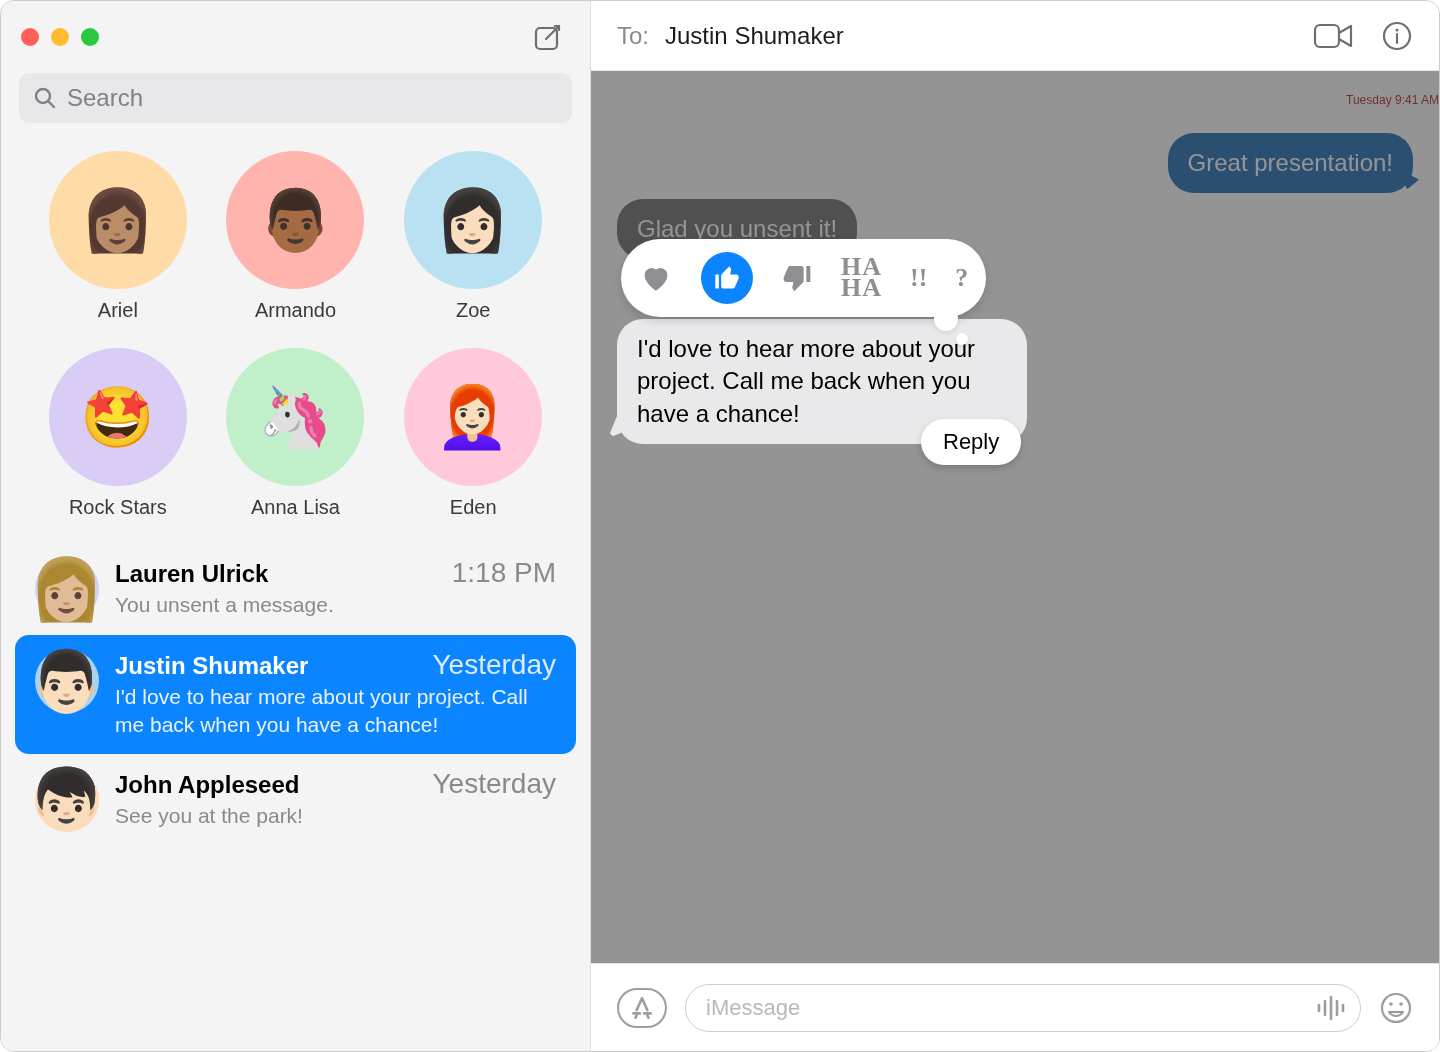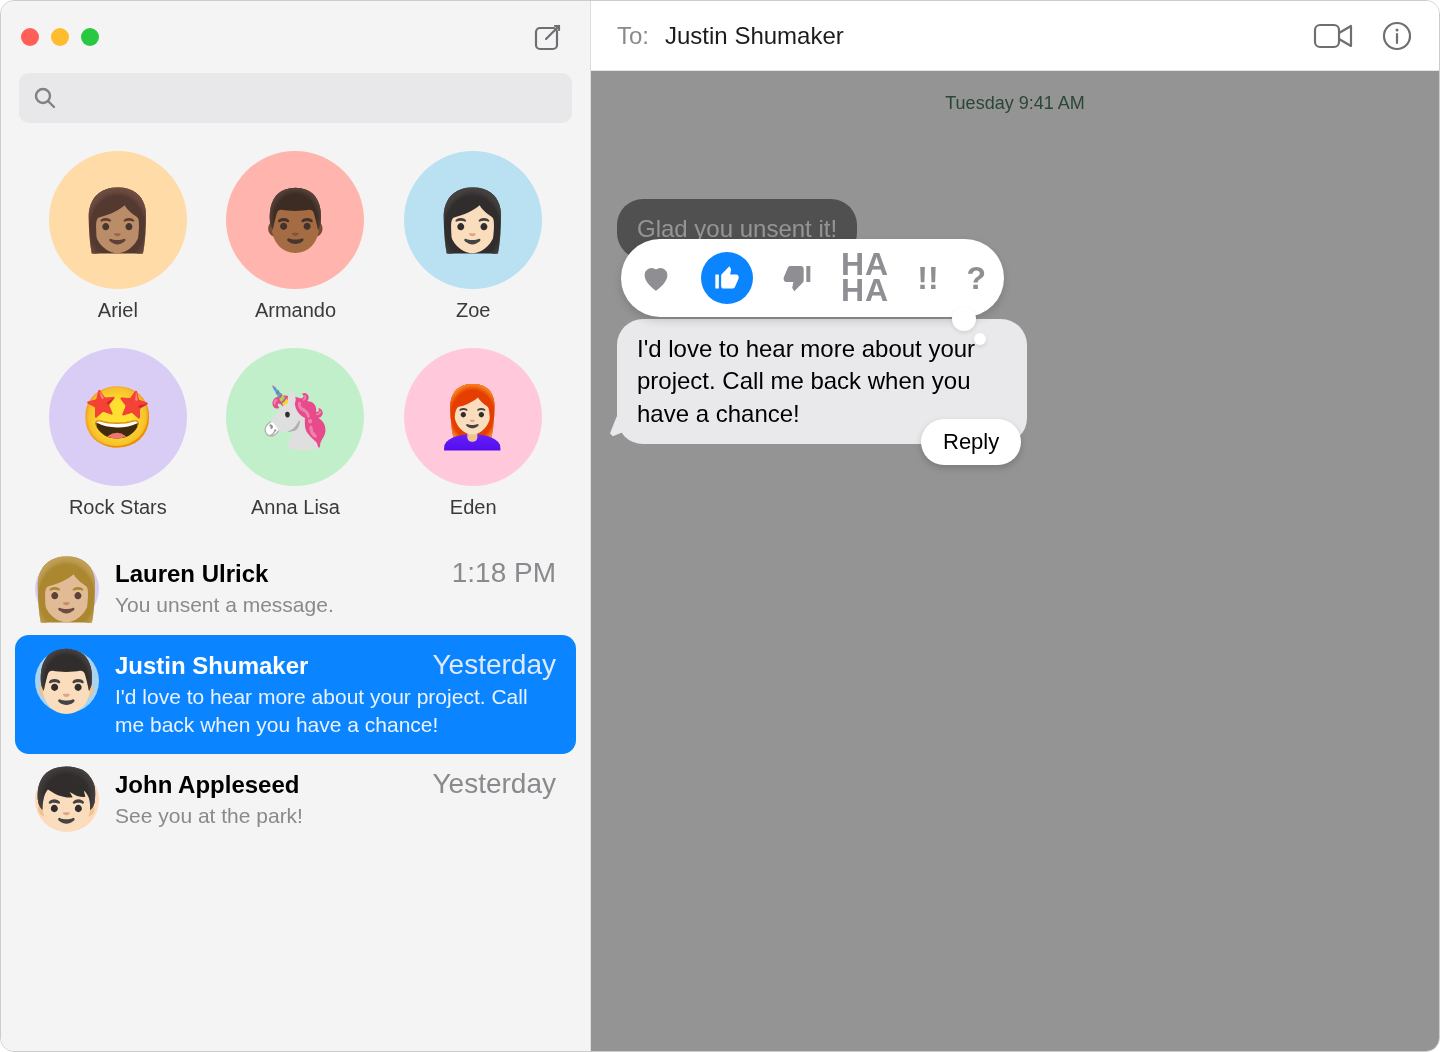--- a/index.html
+++ b/index.html
@@ -105,21 +105,21 @@
   .chat-body {
     flex: 1; position: relative; overflow:hidden;
     background: #fff;
   }
   .dim-overlay {
     position:absolute; inset:0;
     background: rgba(60,60,60,0.55);
   }
   .timestamp {
     position:absolute; top:22px; left:0; right:0;
-    text-align:center; color:#14532d; font-size:18px;
+    text-align:right; color:#b91c1c; font-size:12px;
   }
   .bubble {
     position:absolute; padding: 14px 20px;
     border-radius: 26px; font-size: 24px; line-height:1.35;
     max-width: 420px;
   }
   .bubble.sent {
     background:#1666b1; color:#fff;
     right:26px; top:62px;
   }
@@ -156,22 +156,22 @@
     position:absolute; right:28px; bottom:-14px;
     width:24px; height:24px; background:#fff; border-radius:50%;
     box-shadow: 0 2px 4px rgba(0,0,0,0.1);
   }
   .tapback-tailB {
     position:absolute; right:18px; bottom:-28px;
     width:12px; height:12px; background:#fff; border-radius:50%;
     box-shadow: 0 2px 4px rgba(0,0,0,0.1);
   }
   .tapback span {
-    font-size:32px; color:#8e8e93; cursor:pointer;
-    display:flex; align-items:center; justify-content:center;
+    font-size:26px; color:#8e8e93; cursor:pointer;
+    display:flex; align-items:center; justify-content:center;font-family:Liberation Serif, serif;
   }
   .tb-thumbsup {
     width:52px; height:52px; border-radius:50%;
     background:#0a84ff; color:#fff; font-size:28px;
   }
   .tb-haha { font-size:18px; font-weight:900; line-height:0.8; letter-spacing:1px; text-align:center; }
   .tb-excl { font-weight:900; font-size:34px; }
   .tb-q    { font-weight:900; font-size:34px; }
 
   .reply-chip {
@@ -233,20 +233,21 @@
         </svg>
       </div>
     </div>
 
     <div class="search-wrap">
       <div class="search">
         <svg width="24" height="24" viewBox="0 0 24 24" fill="none" stroke="currentColor" stroke-width="2.4">
           <circle cx="10" cy="10" r="7"></circle>
             <path d="M15 15l6 6" stroke-linecap="round"></path>
         </svg>
+        <input placeholder="Search" style="">
       </div>
     </div>
 
     <div class="pinned">
       <div class="pinned-item">
         <div class="pinned-avatar av bg-orange">👩🏽</div>
         <div class="pinned-name">Ariel</div>
       </div>
       <div class="pinned-item">
         <div class="pinned-avatar av bg-coral">👨🏾</div>
@@ -323,20 +324,21 @@
             <circle cx="16" cy="10" r="1.5" fill="currentColor" stroke="none"></circle>
             <path d="M16 14 V23" stroke-linecap="round"></path>
           </svg>
         </span>
       </div>
     </div>
 
     <div class="chat-body">
       <div class="timestamp">Tuesday 9:41 AM</div>
 
+      <div class="bubble sent">Great presentation!</div>
       <div class="bubble recv1">Glad you unsent it!</div>
 
       <div class="dim-overlay"></div>
 
       <div class="bubble recv2">I'd love to hear more about your project. Call me back when you have a chance!</div>
 
       <div class="tapback">
         <span>
           <svg width="34" height="34" viewBox="0 0 24 24" fill="#8e8e93">
               <path d="M12 21s-8-5.3-8-11a5 5 0 0 1 8-4 5 5 0 0 1 8 4c0 5.7-8 11-8 11z"></path>
@@ -355,15 +357,39 @@
         <span class="tb-haha">HA<br>HA</span>
         <span class="tb-excl">!!</span>
         <span class="tb-q">?</span>
         <div class="tapback-tailA"></div>
         <div class="tapback-tailB"></div>
       </div>
 
       <div class="reply-chip">Reply</div>
     </div>
 
+    <div class="composer">
+      <div class="apps-btn">
+        <svg width="26" height="26" viewBox="0 0 24 24" fill="none" stroke="currentColor" stroke-width="2.4" stroke-linecap="round">
+          <path d="M12 3 L7 14 M12 3 L17 14 M4 17 h6 M14 17 h6 M6 21 l1-2 M18 21 l-1-2"></path>
+        </svg>
+      </div>
+      <div class="msg-input-wrap">
+        <input placeholder="iMessage" style="">
+        <span class="voice-btn">
+          <svg width="30" height="26" viewBox="0 0 30 26" fill="none" stroke="currentColor" stroke-width="2.6" stroke-linecap="round">
+            <path d="M3 10v6 M9 6v14 M15 2v22 M21 6v14 M27 10v6"></path>
+          </svg>
+        </span>
+      </div>
+      <span class="emoji-btn">
+        <svg width="34" height="34" viewBox="0 0 34 34" fill="none" stroke="currentColor" stroke-width="2.2">
+          <circle cx="17" cy="17" r="14"></circle>
+          <circle cx="12" cy="13" r="1.8" fill="currentColor" stroke="none"></circle>
+          <circle cx="22" cy="13" r="1.8" fill="currentColor" stroke="none"></circle>
+          <path d="M10 21c2 3 5 4 7 4s5-1 7-4" stroke-linecap="round"></path>
+          <path d="M10 21h14"></path>
+        </svg>
+      </span>
+    </div>
   </section>
 
 </div>
 
 </body></html>

